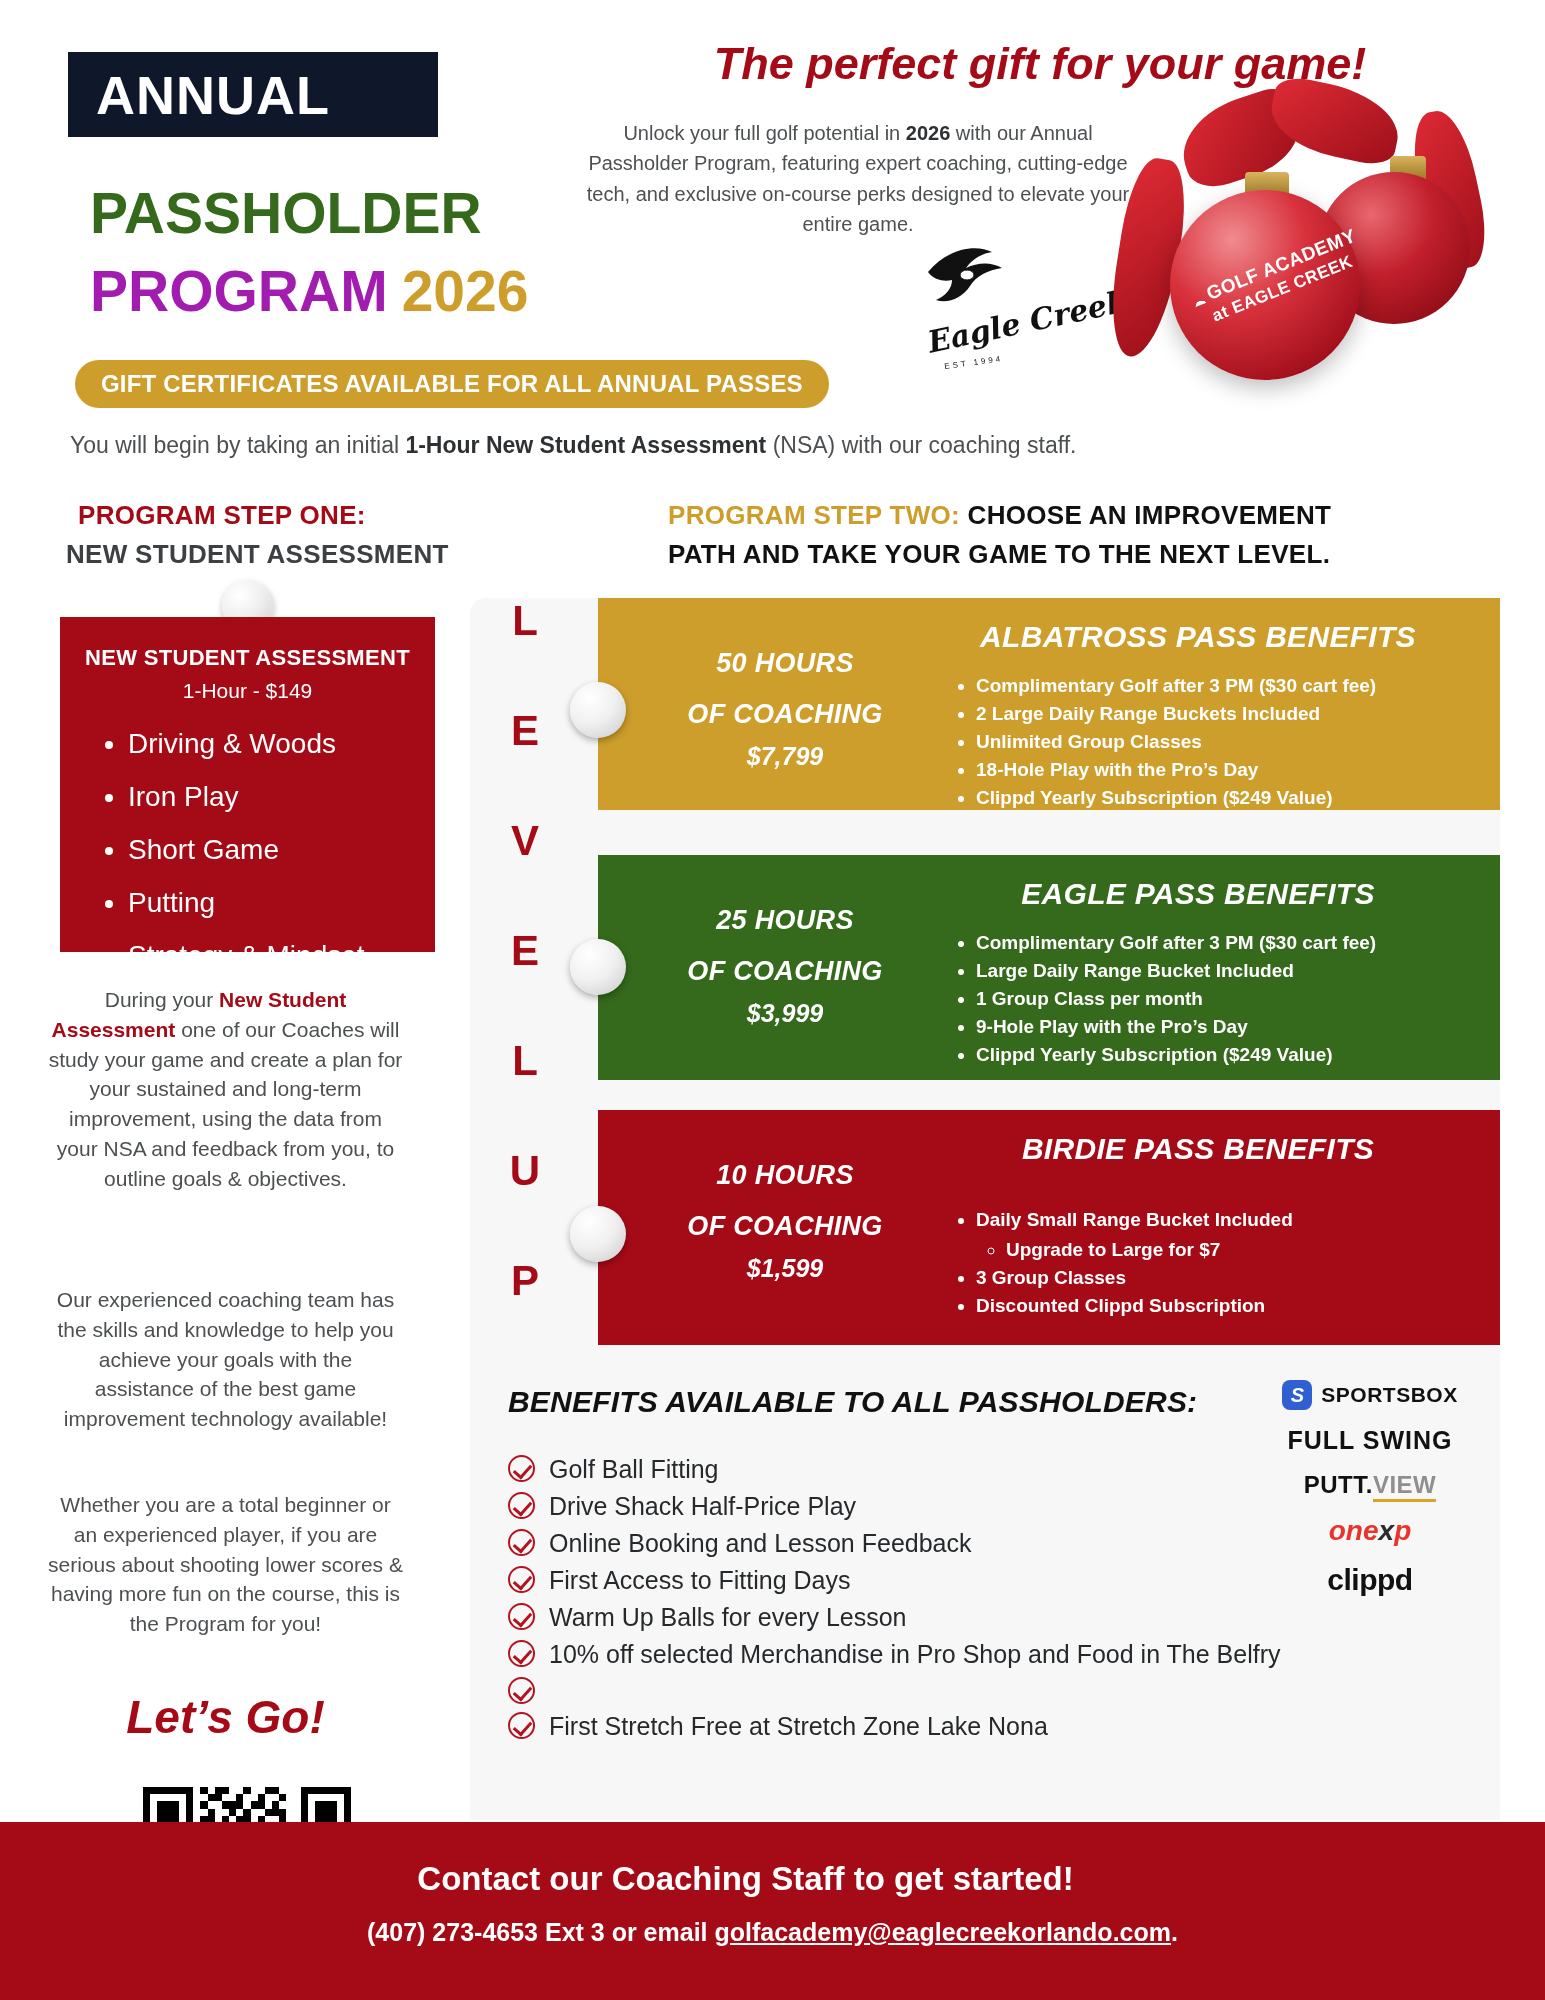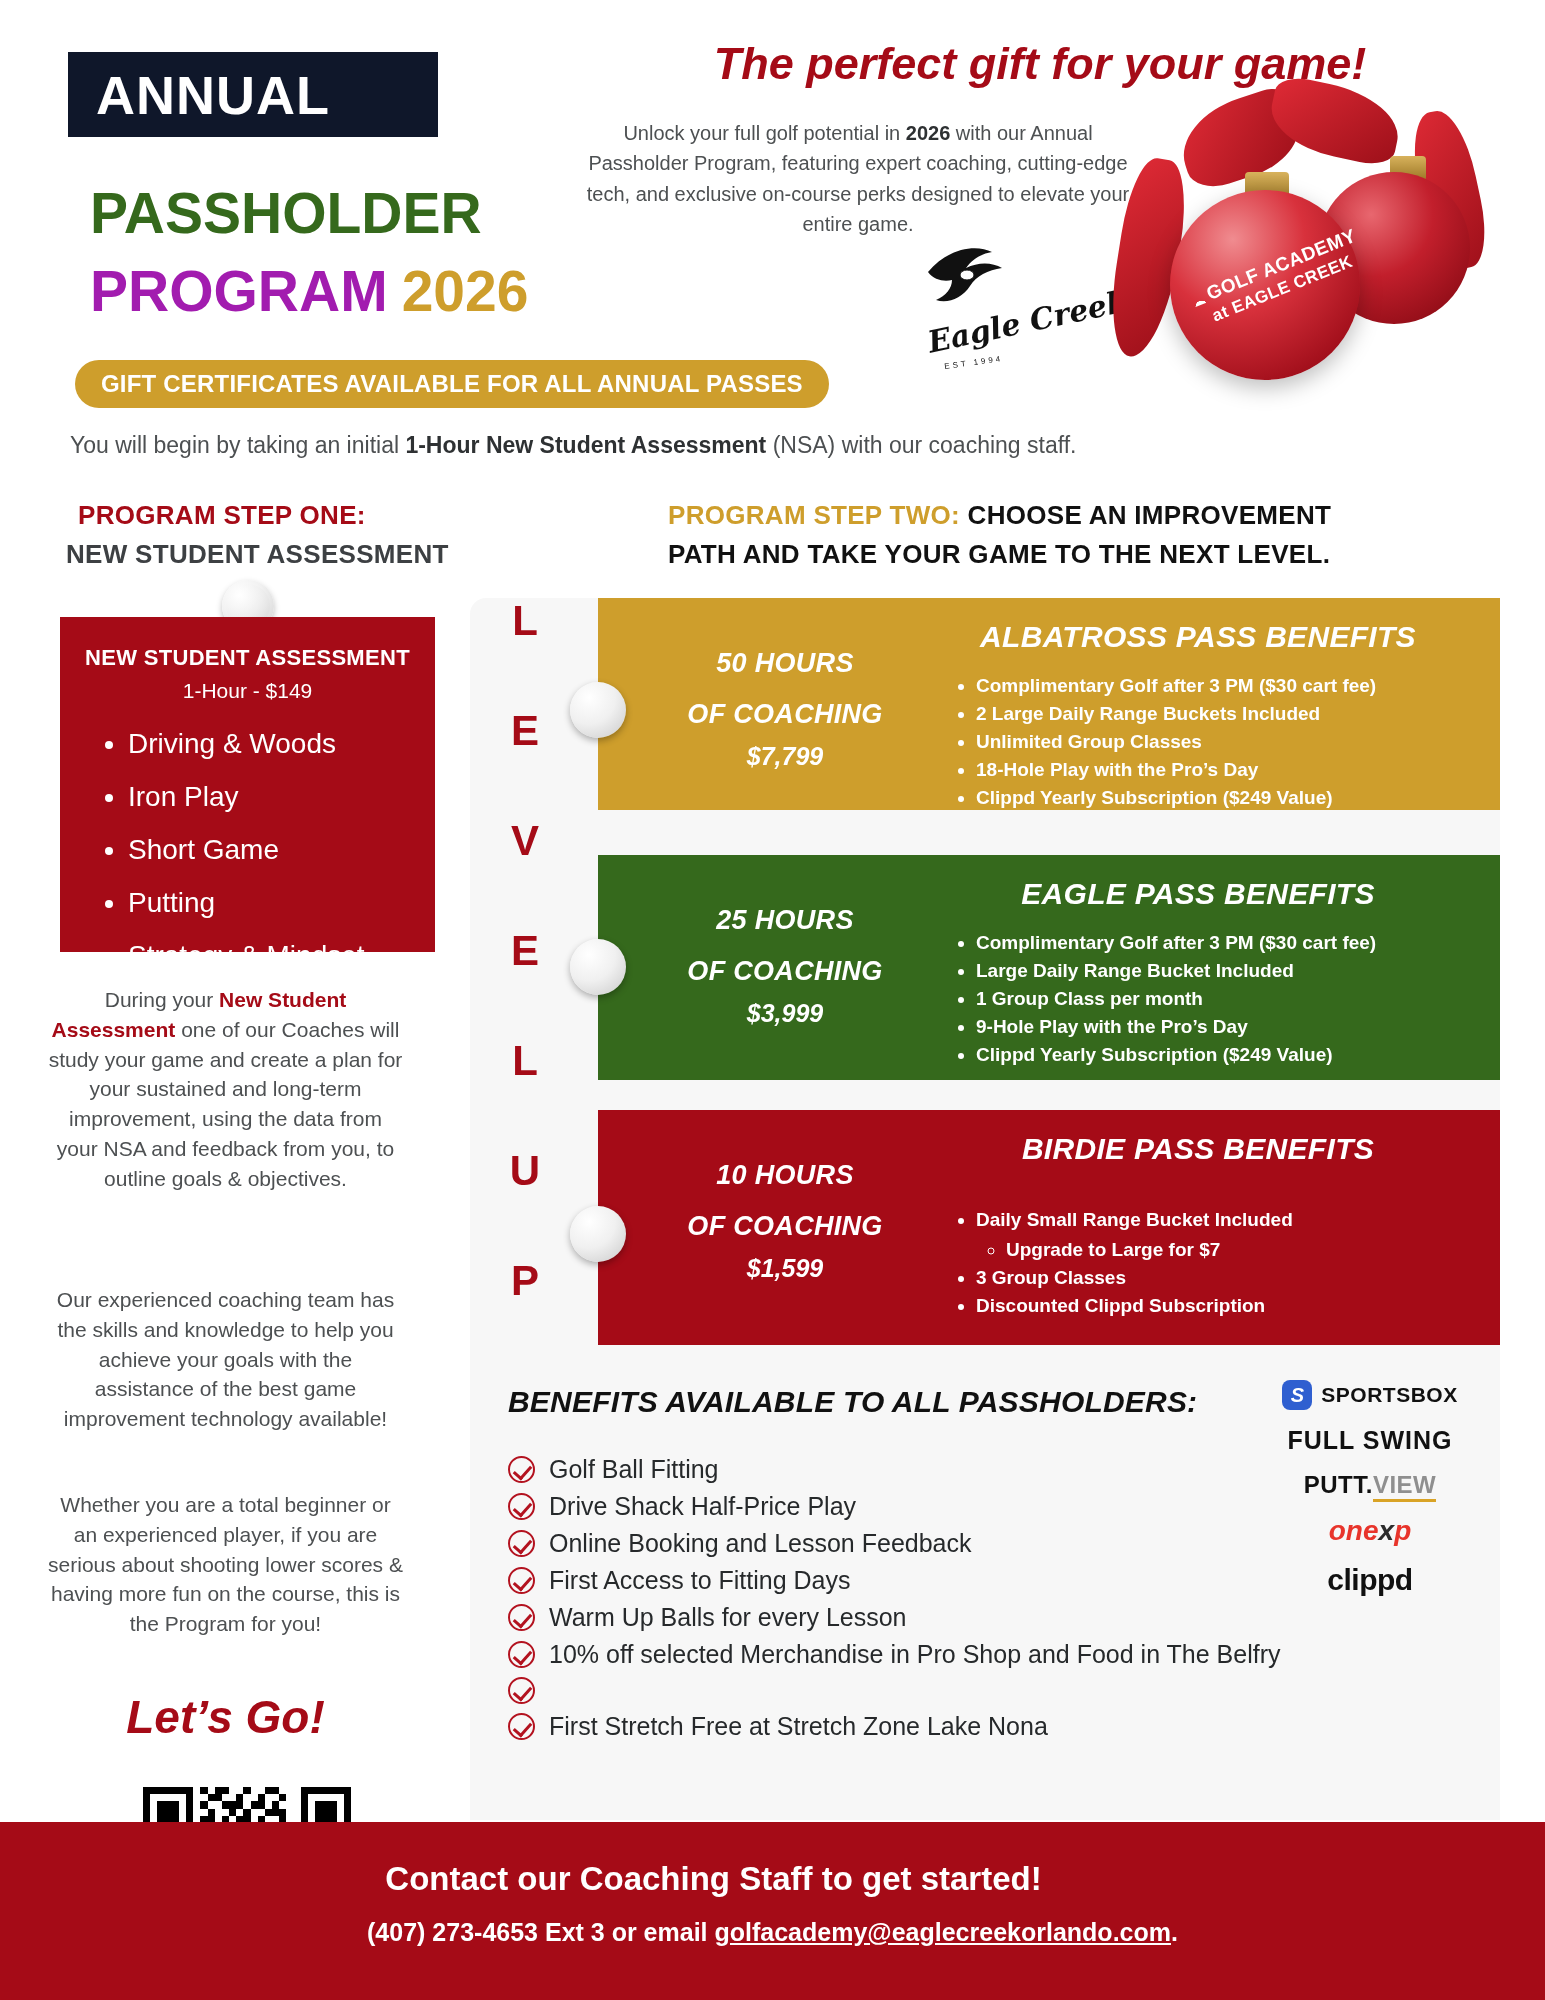--- a/index.html
+++ b/index.html
@@ -166,21 +166,21 @@
   #pass-albatross .pball{top:84px;}
   #pass-eagle .pball{top:84px;}
   #pass-birdie .pball{top:96px;}
 
   
   .allben-ttl{
     position:absolute;left:508px;top:1385px;font-size:30px;font-weight:bold;font-style:italic;color:#111;
     letter-spacing:.2px;
   }
   .allben{position:absolute;left:508px;top:1455px;width:960px;}
-  .allben .row{display:flex;align-items:center;margin-bottom:8px;}
+  .allben .row{display:flex;align-items:flex-start;margin-bottom:8px;}
   .chk{
     flex:0 0 auto;width:27px;height:27px;border-radius:50%;border:2.5px solid #B3121F;
     margin-right:14px;position:relative;box-sizing:border-box;
   }
   .chk::after{
     content:"";position:absolute;left:7px;top:4px;width:8px;height:14px;
     border-right:3px solid #B3121F;border-bottom:3px solid #B3121F;transform:rotate(42deg);
   }
   .allben .txt{font-size:25px;color:#26292b;}
 
@@ -195,21 +195,21 @@
   .fullswing{font-size:25px;font-weight:bold;color:#111;letter-spacing:1px;}
   .puttview{font-size:24px;font-weight:bold;color:#111;letter-spacing:.5px;}
   .puttview .vw{color:#8f8f8f;}
   .puttview u{text-decoration:none;border-bottom:3px solid #d9a326;padding-bottom:1px;}
   .onexp{font-size:28px;font-weight:bold;color:#e8342b;font-style:italic;letter-spacing:0px;}
   .onexp .x{color:#2c2c2c;}
   .clippd{font-size:30px;font-weight:bold;color:#111;letter-spacing:-.5px;}
 
   
   .footer{position:absolute;left:0;top:1822px;width:1545px;height:178px;background:#A50B17;color:#fff;}
-  .footer .f1{position:absolute;left:8px;top:38px;width:1411px;text-align:center;font-size:33px;font-weight:bold;}
+  .footer .f1{position:absolute;left:0;top:38px;width:1411px;text-align:center;font-size:33px;font-weight:bold;padding-left:40px;}
   .footer .f2{position:absolute;left:0;top:96px;width:1545px;text-align:center;font-size:25px;font-weight:bold;}
   .footer .f2 u{text-decoration:underline;}
 </style>
 </head>
 <body>
 
 <div class="page">
 
   <div class="hdr">
 

